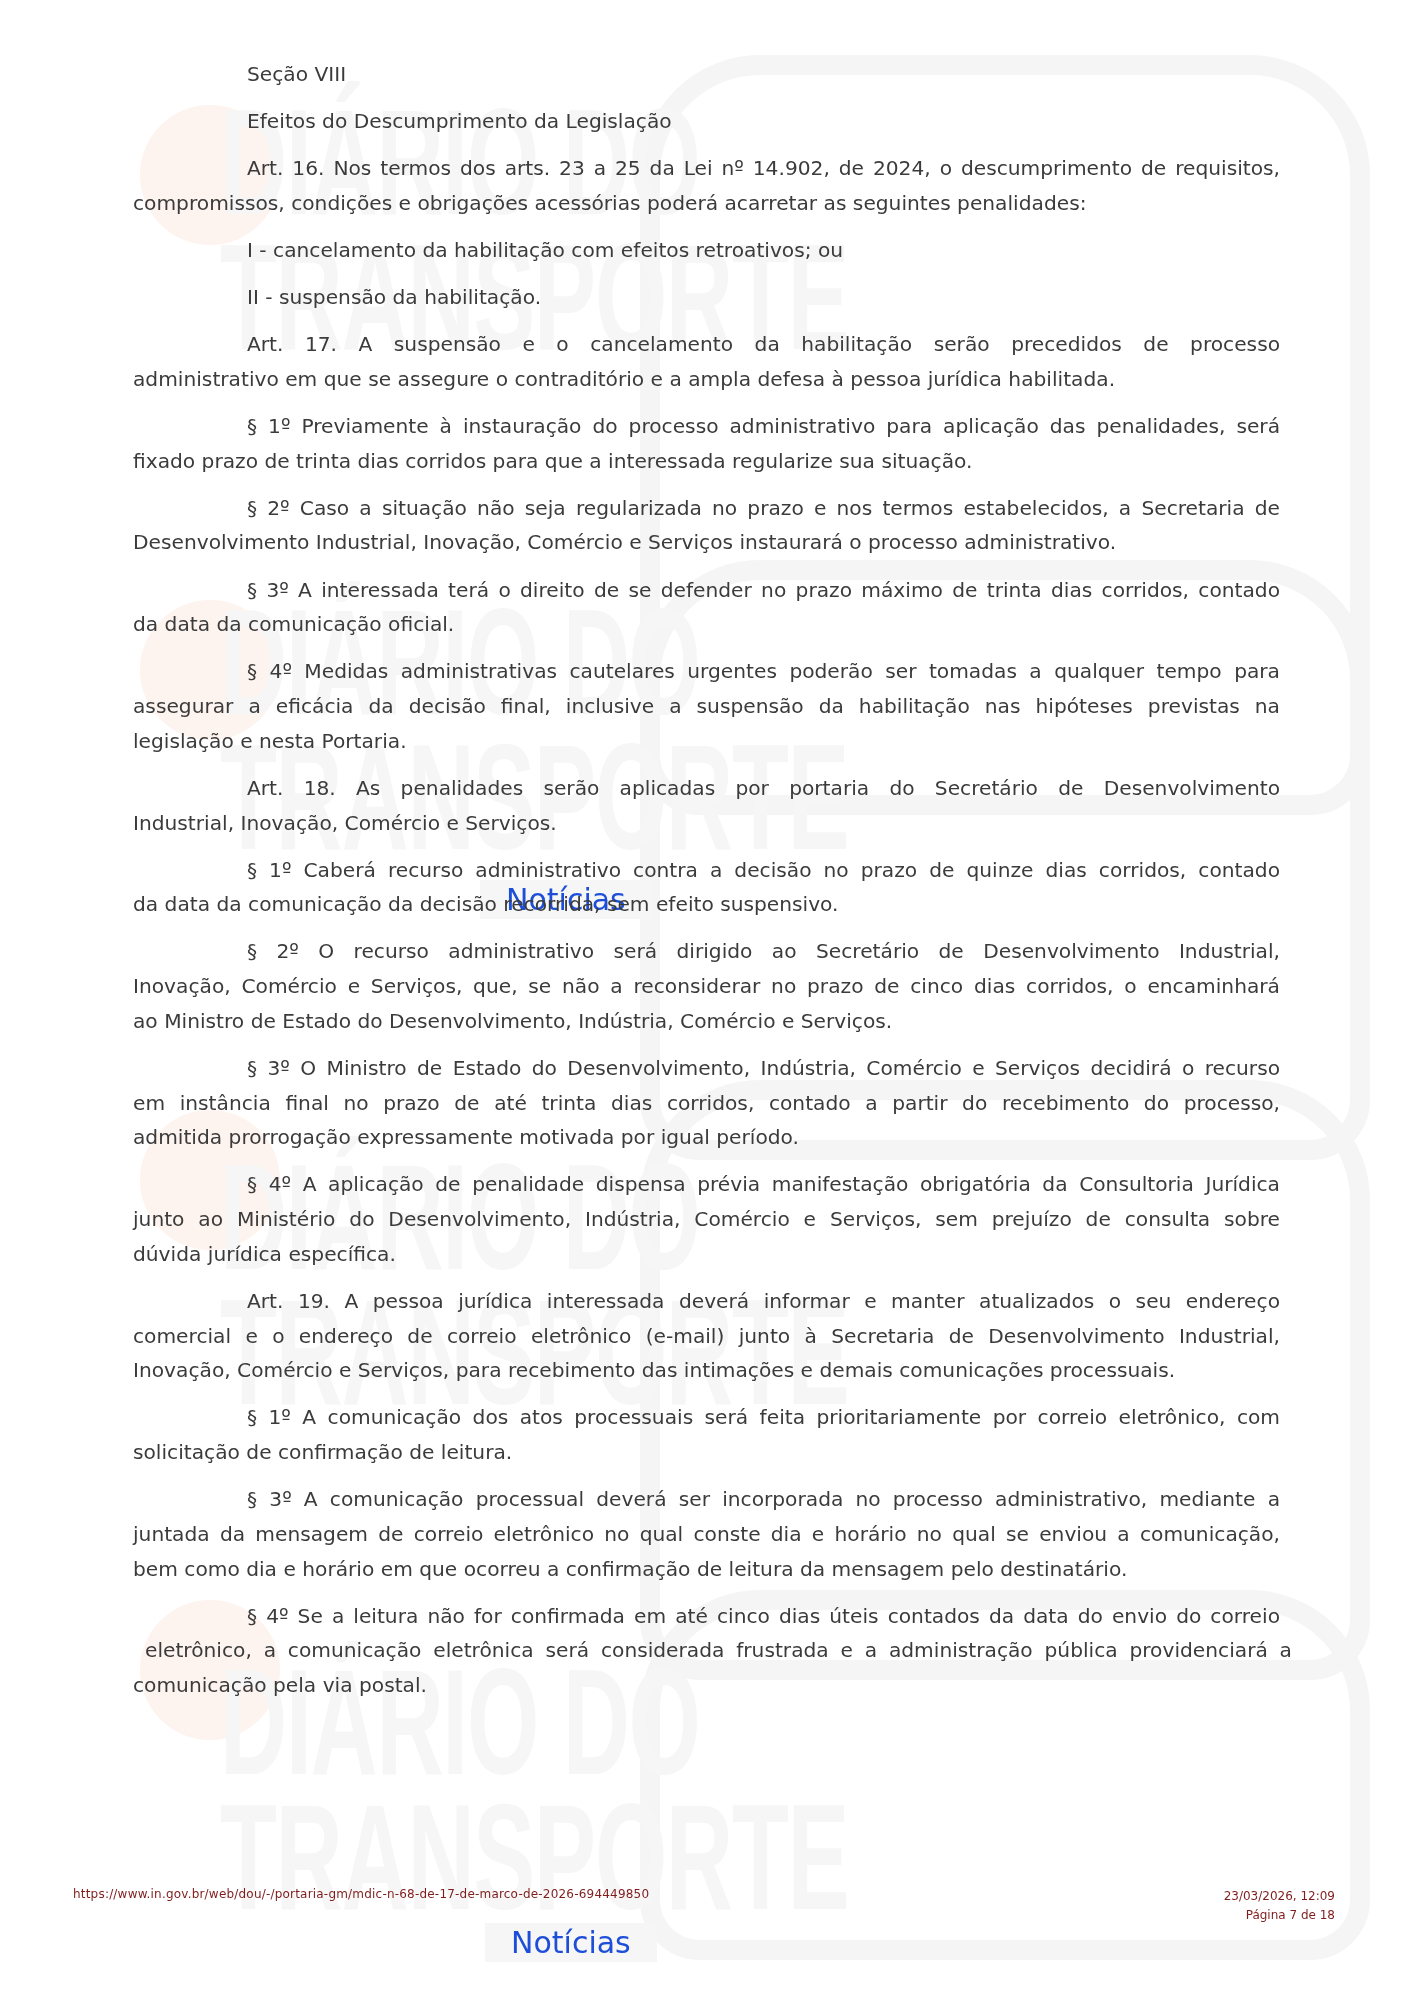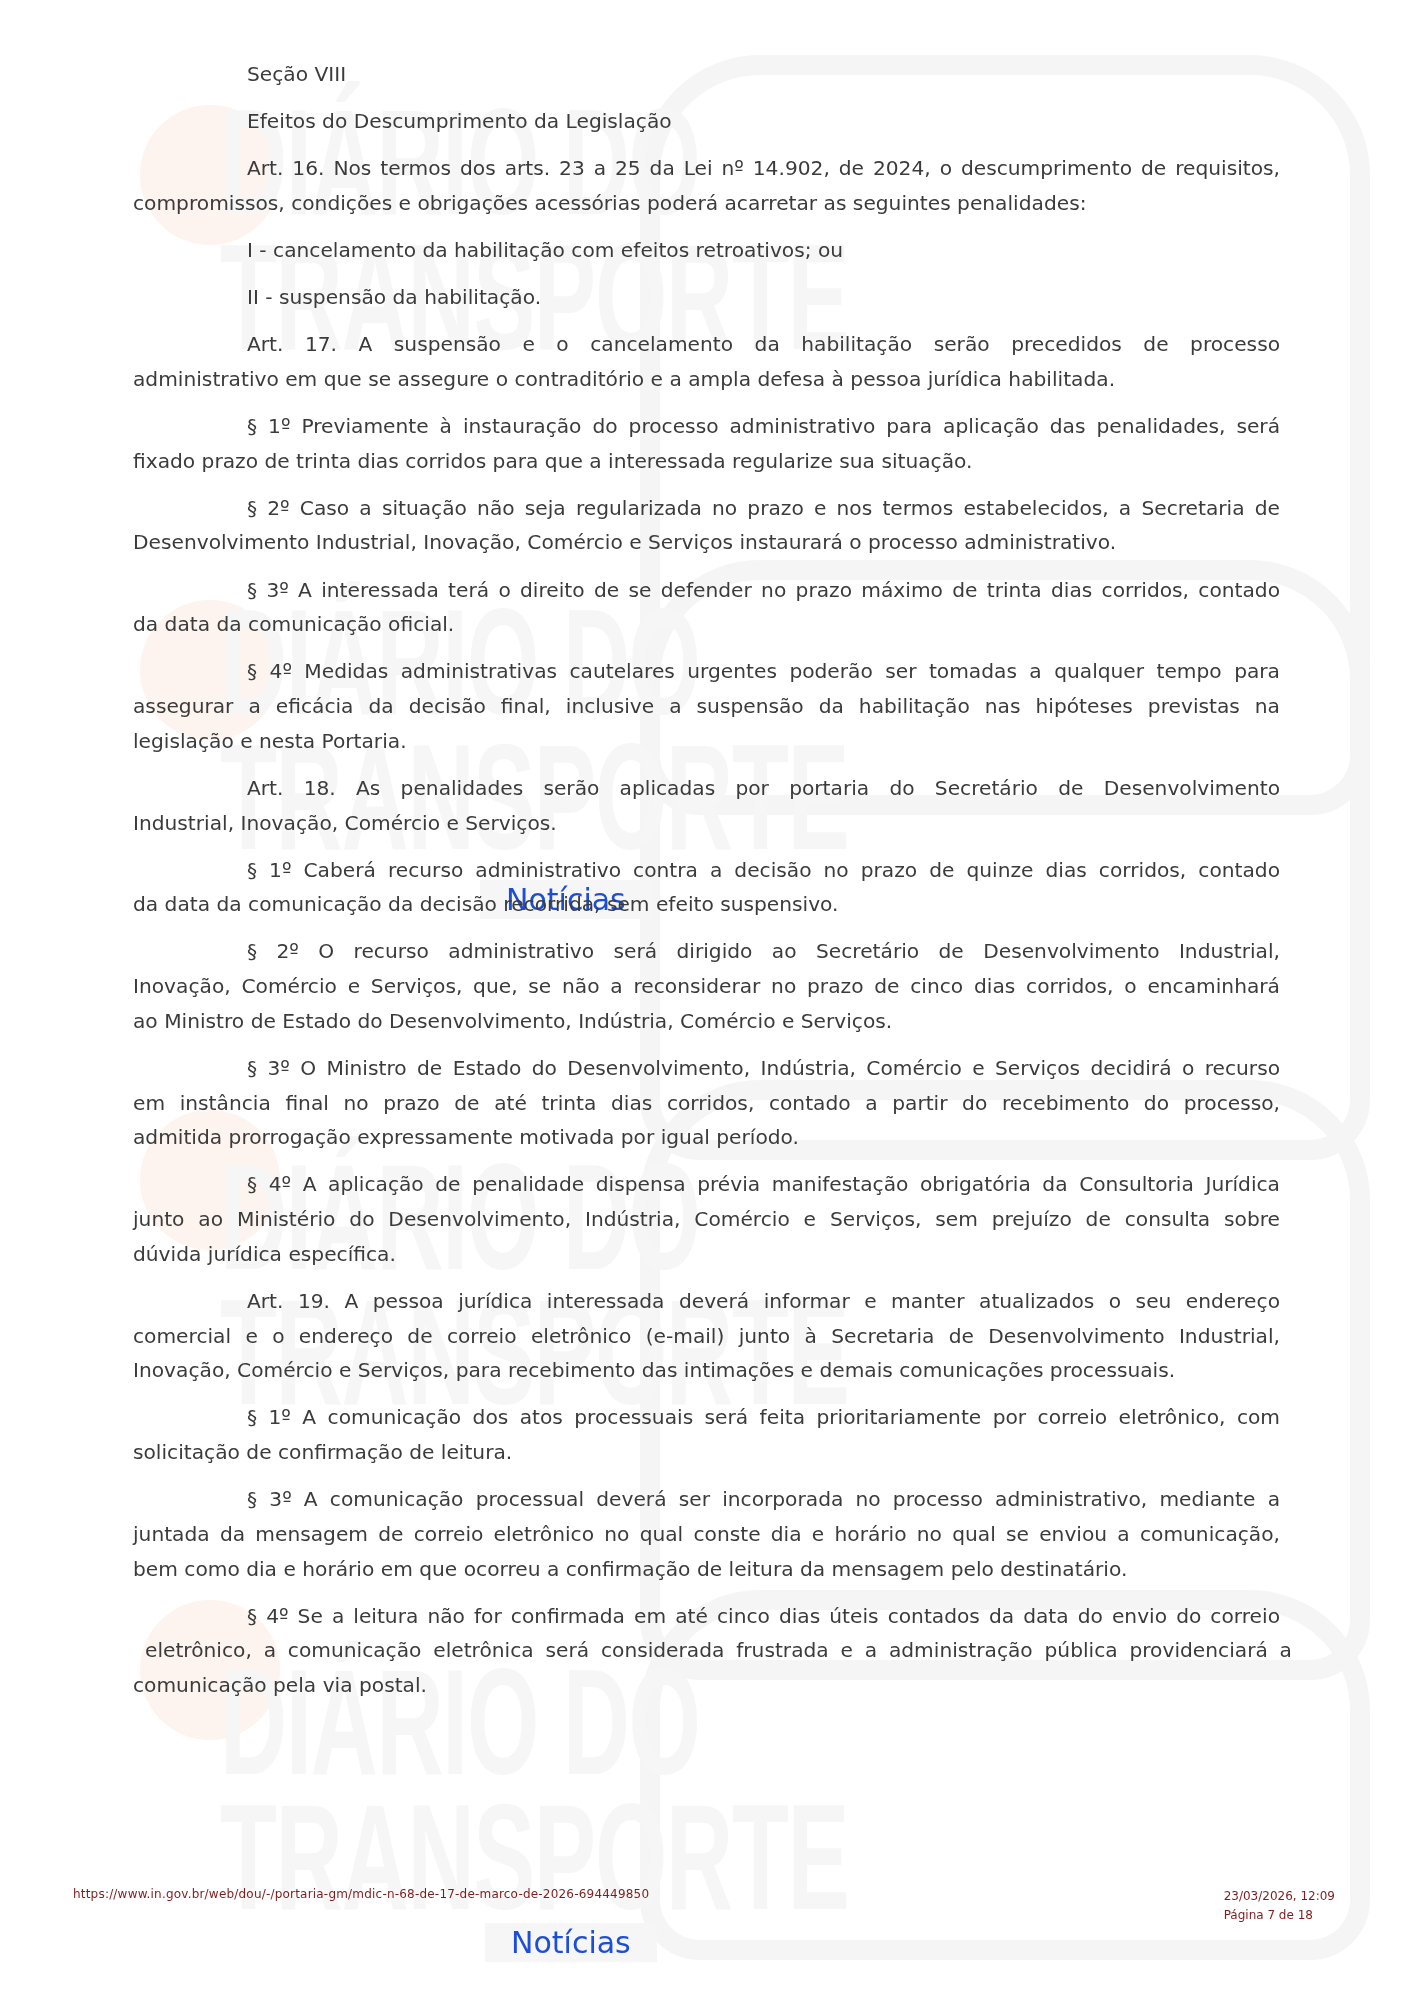--- a/index.html
+++ b/index.html
@@ -13,21 +13,21 @@
   .wm-text { font-family: "Liberation Sans", sans-serif; font-weight: bold; color: #f6f6f6; letter-spacing: -2px; line-height: 0.9; transform: scaleX(0.62); transform-origin: left top; white-space: nowrap; }
   .wm-notic { font-family: "DejaVu Sans", sans-serif; color: #1d4ed8; background: #f6f6f6; padding: 2px 26px; font-size: 30px; }
   .wm-bus { border: 20px solid #f5f5f5; border-radius: 120px 120px 60px 60px; }
   .doc { position: absolute; left: 133px; top: 57px; width: 1147px; z-index: 1; }
   .para { margin: 0 0 12.4px 0; font-size: 20.2px; line-height: 34.7px; }
   .line { display: block; text-align: justify; text-align-last: justify; white-space: nowrap; word-spacing: 0; }
   .line.last { text-align-last: left; }
   .line.first { padding-left: 114px; }
   .footer { position: absolute; z-index: 1; color: #7f1d1d; font-family: "DejaVu Sans", sans-serif; font-size: 12px; }
   .footer-url { left: 73px; top: 1887px; letter-spacing: 0.2px; }
-  .footer-right { right: 79px; top: 1887px; text-align: left; line-height: 19px; }
+  .footer-right { right: 79px; top: 1887px; text-align: right; line-height: 19px; }
 </style>
 </head>
 <body>
 
 <div class="watermarks">
   <div class="wm wm-circle" style="left:140px;top:105px;width:140px;height:140px;"></div>
   <div class="wm wm-bus" style="left:640px;top:55px;width:690px;height:720px;"></div>
   <div class="wm wm-text" style="left:220px;top:95px;font-size:150px;">
     <div>DIÁRIO DO</div>
     <div>TRANSPORTE</div>

